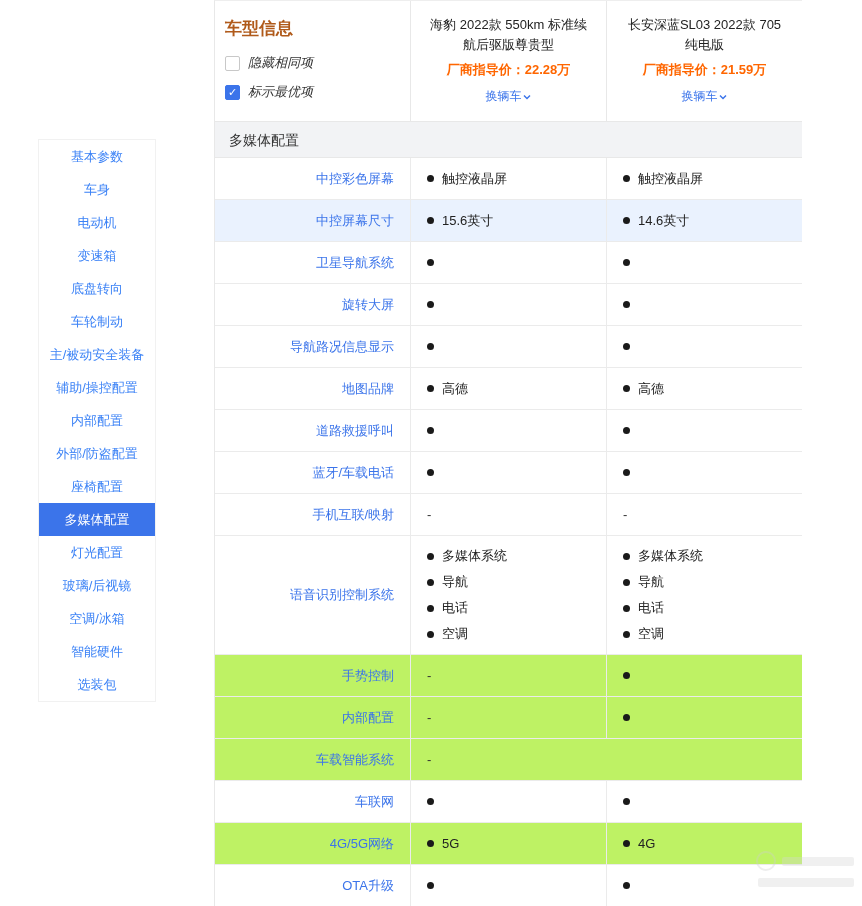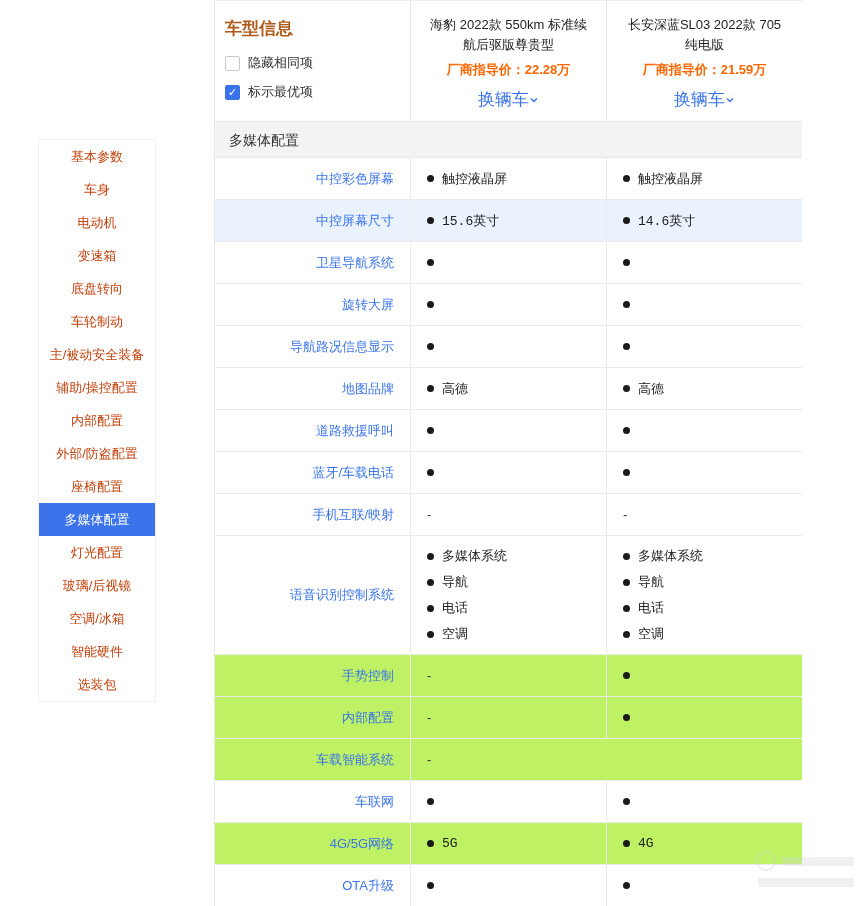--- a/index.html
+++ b/index.html
@@ -14,21 +14,21 @@
 
   
   .sidebar {
     position: absolute; left: 38px; top: 139px; width: 118px;
     background: #fff;
     border: 1px solid #f1f1f1;
   }
   .side-item {
     height: 33px; line-height: 33px;
     text-align: center;
-    font-size: 13px; color: #c2410c;
+    font-size: 13px; color: #3b82f6;
     cursor: pointer;
     white-space: nowrap;
   }
   .side-item.active {
     background: #3b74ea; color: #fff;
   }
 
   
   .comparison {
     position: absolute; left: 170px; top: 0; width: 588px; height: 906px;
@@ -46,21 +46,21 @@
   }
   .info-cell { padding: 16px 0 0 10px; }
   .model-title {
     font-size: 17px; font-weight: bold;
     color: #b05a1a;
     margin-bottom: 14px;
   }
   .chk {
     display: flex; align-items: center;
     font-size: 13px; color: #333;
-    margin-bottom: 11px; cursor: pointer;
+    margin-bottom: 11px; cursor: pointer; font-style: italic;
   }
   .chk-box {
     width: 15px; height: 15px; margin-right: 8px;
     border-radius: 2px; flex: 0 0 auto;
     border: 1px solid #c8c8c8; background: #fff;
     display: flex; align-items: center; justify-content: center;
   }
   .chk-box.checked {
     border-color: #3b74ea; background: #3b74ea;
     color: #fff; font-size: 11px; line-height: 1;
@@ -75,21 +75,21 @@
   .car-name {
     font-size: 13px; color: #222; line-height: 1.55;
     height: 42px; display: flex; align-items: center; justify-content: center;
   }
   .car-price {
     margin-top: 5px;
     font-size: 13px; font-weight: bold; color: #ff6600;
   }
   .change-link {
     margin-top: 9px;
-    font-size: 17px; color: #3b74ea;
+    font-size: 12px; color: #3b74ea;
     display: flex; align-items: center; 
     cursor: pointer;
   }
 
   
   .section-bar {
     height: 36px; line-height: 36px;
     background: #f2f3f5;
     border-bottom: 1px solid #e8e8e8;
     padding-left: 14px;
@@ -110,21 +110,21 @@
     padding-right: 16px;
     font-size: 13px; color: #3b74ea;
     cursor: pointer; text-align: center;
   }
   .cell {
     border-left: 1px solid #ebebeb;
     display: flex; flex-direction: column; justify-content: center;
     padding: 7px 6px 7px 16px;
     font-size: 13px; color: #222;
   }
-  .bullet-line { display: flex; align-items: center; height: 26px; font-family: Liberation Mono, monospace; }
+  .bullet-line { display: flex; align-items: center; height: 26px; }
   .dot {
     width: 7px; height: 7px; border-radius: 50%;
     background: #1a1a1a; margin-right: 8px; flex: 0 0 auto;
   }
   .dash { color: #333; }
 
   
   .watermark {
     position: absolute; right: 8px; bottom: 12px;
     width: 130px; opacity: 0.35;

